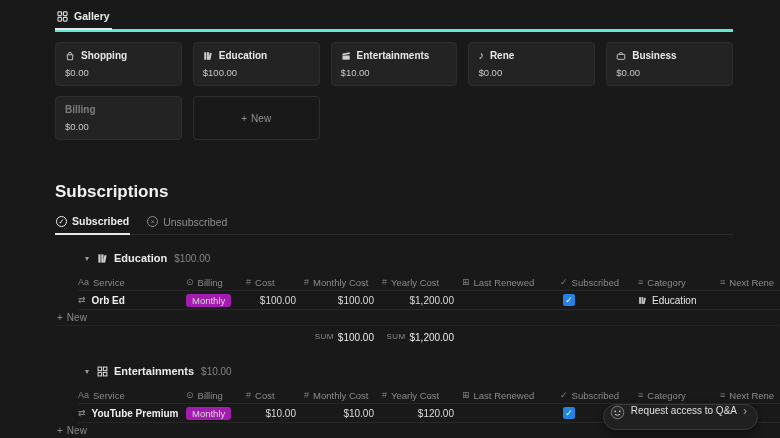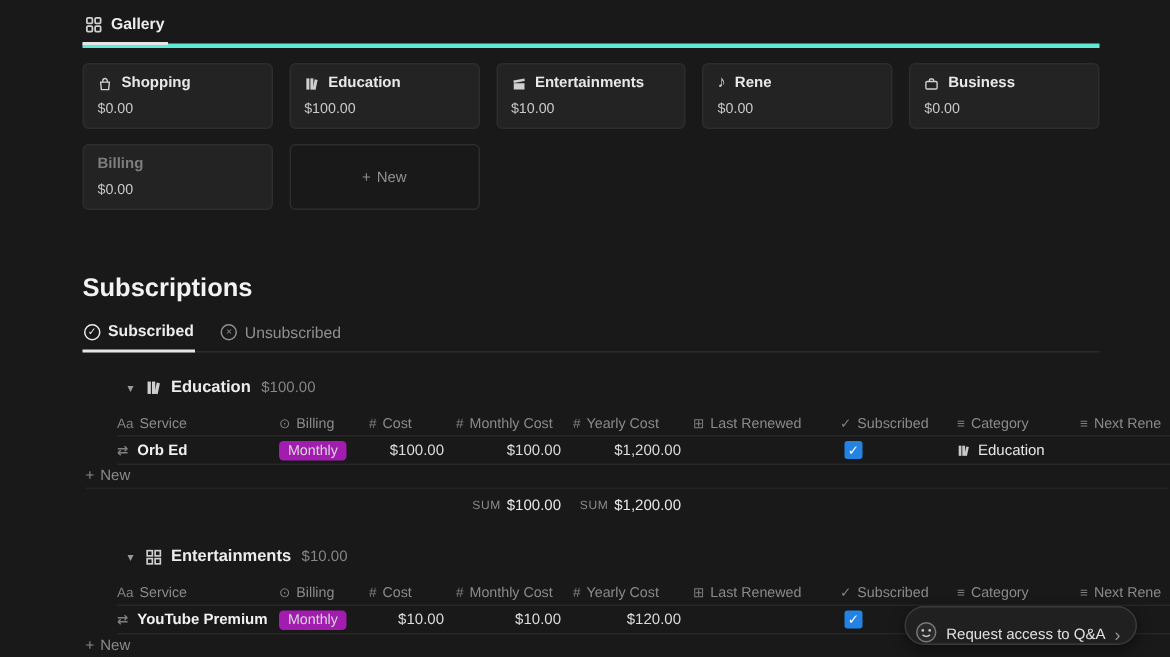--- a/index.html
+++ b/index.html
@@ -54,21 +54,21 @@
   .cat-cell { display:flex; gap:5px; align-items:center; color:#e6e6e6; cursor:pointer; white-space:nowrap; }
 
   .new-row { height:16px; display:flex; align-items:center; gap:4px; color:#8a8a8a; font-size:10px;
     margin-left:2px; width:722px; border-bottom:1px solid #242424; cursor:pointer; }
   .sum-row { margin-left:23px; height:22px; }
   .sum { display:flex; justify-content:flex-end; align-items:flex-start; gap:4px; padding-right:8px; cursor:pointer; }
   .sum-label { font-size:8px; color:#8a8a8a; letter-spacing:.4px; }
   .sum-value { font-size:10px; color:#e8e8e8; }
 
   .qa-pill { position:absolute; right:22px; bottom:8px; height:26px; border-radius:13px;
-    background:#202020; border:1px solid #3a3a3a; display:flex; align-items:flex-end; gap:6px;
+    background:#202020; border:1px solid #3a3a3a; display:flex; align-items:flex-start; gap:6px;
     padding:0 10px 0 6px; box-shadow:0 3px 10px rgba(0,0,0,.45); font-size:10px; color:#e0e0e0; cursor:pointer; }
   .qa-chevron { color:#9a9a9a; font-size:12px; line-height:1; }
 </style>
 </head>
 <body>
 
 <div class="page">
 
   <div class="topbar">
     <div class="view-tab">

